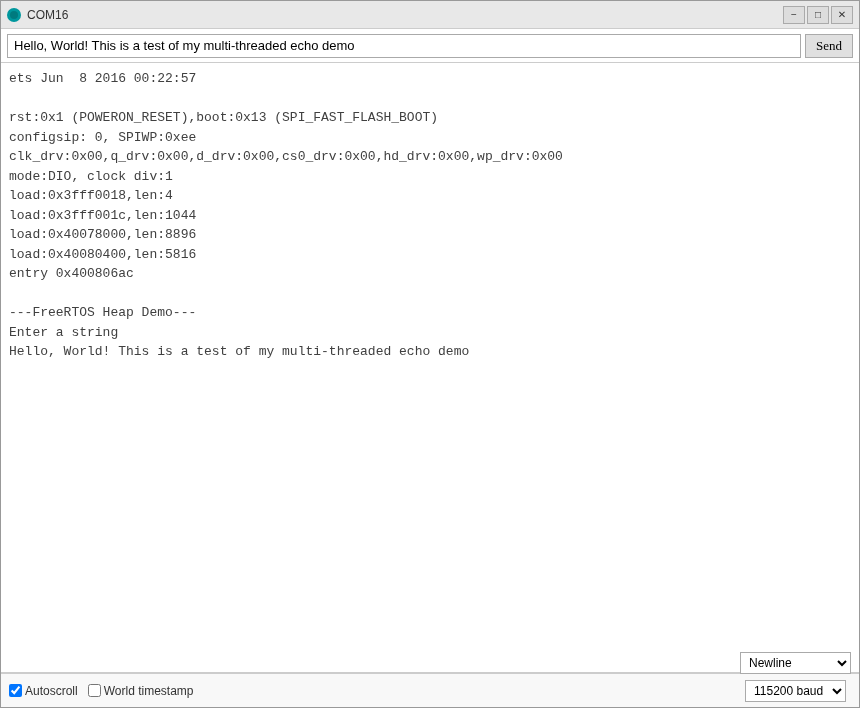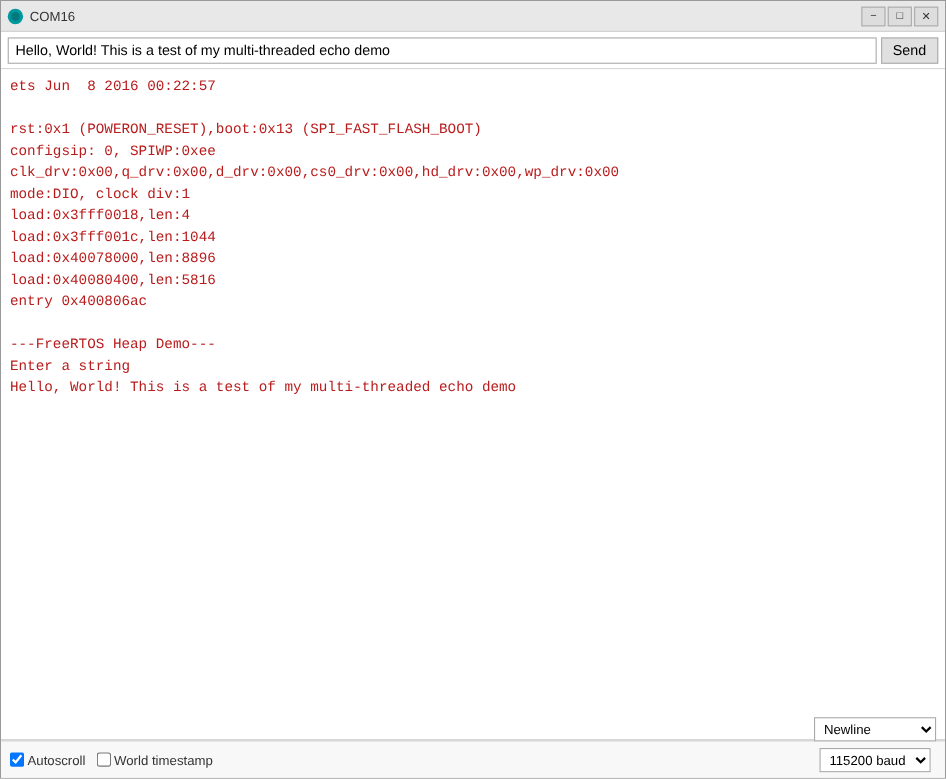--- a/index.html
+++ b/index.html
@@ -109,36 +109,36 @@
       outline: none;
     }
 
     .send-btn {
       height: 24px;
       padding: 0 10px;
       background: #e0e0e0;
       border: 1px solid #aaa;
       cursor: pointer;
       font-size: 13px;
-      font-family: Liberation Sans, sans-serif;
+      font-family: Liberation Serif, serif;
     }
 
     .output-area {
       flex: 1;
       overflow-y: auto;
       overflow-x: auto;
       padding: 6px 8px;
       background: #fff;
       border-bottom: 1px solid #ccc;
     }
 
     .output-text {
       font-family: 'Courier New', Courier, monospace;
       font-size: 13px;
-      color: #b91c1c;
+      color: #404040;
       line-height: 1.5;
       white-space: pre;
     }
 
     .status-bar {
       display: flex;
       align-items: center;
       padding: 4px 8px;
       background: #f8f8f8;
       border-top: 1px solid #ccc;

